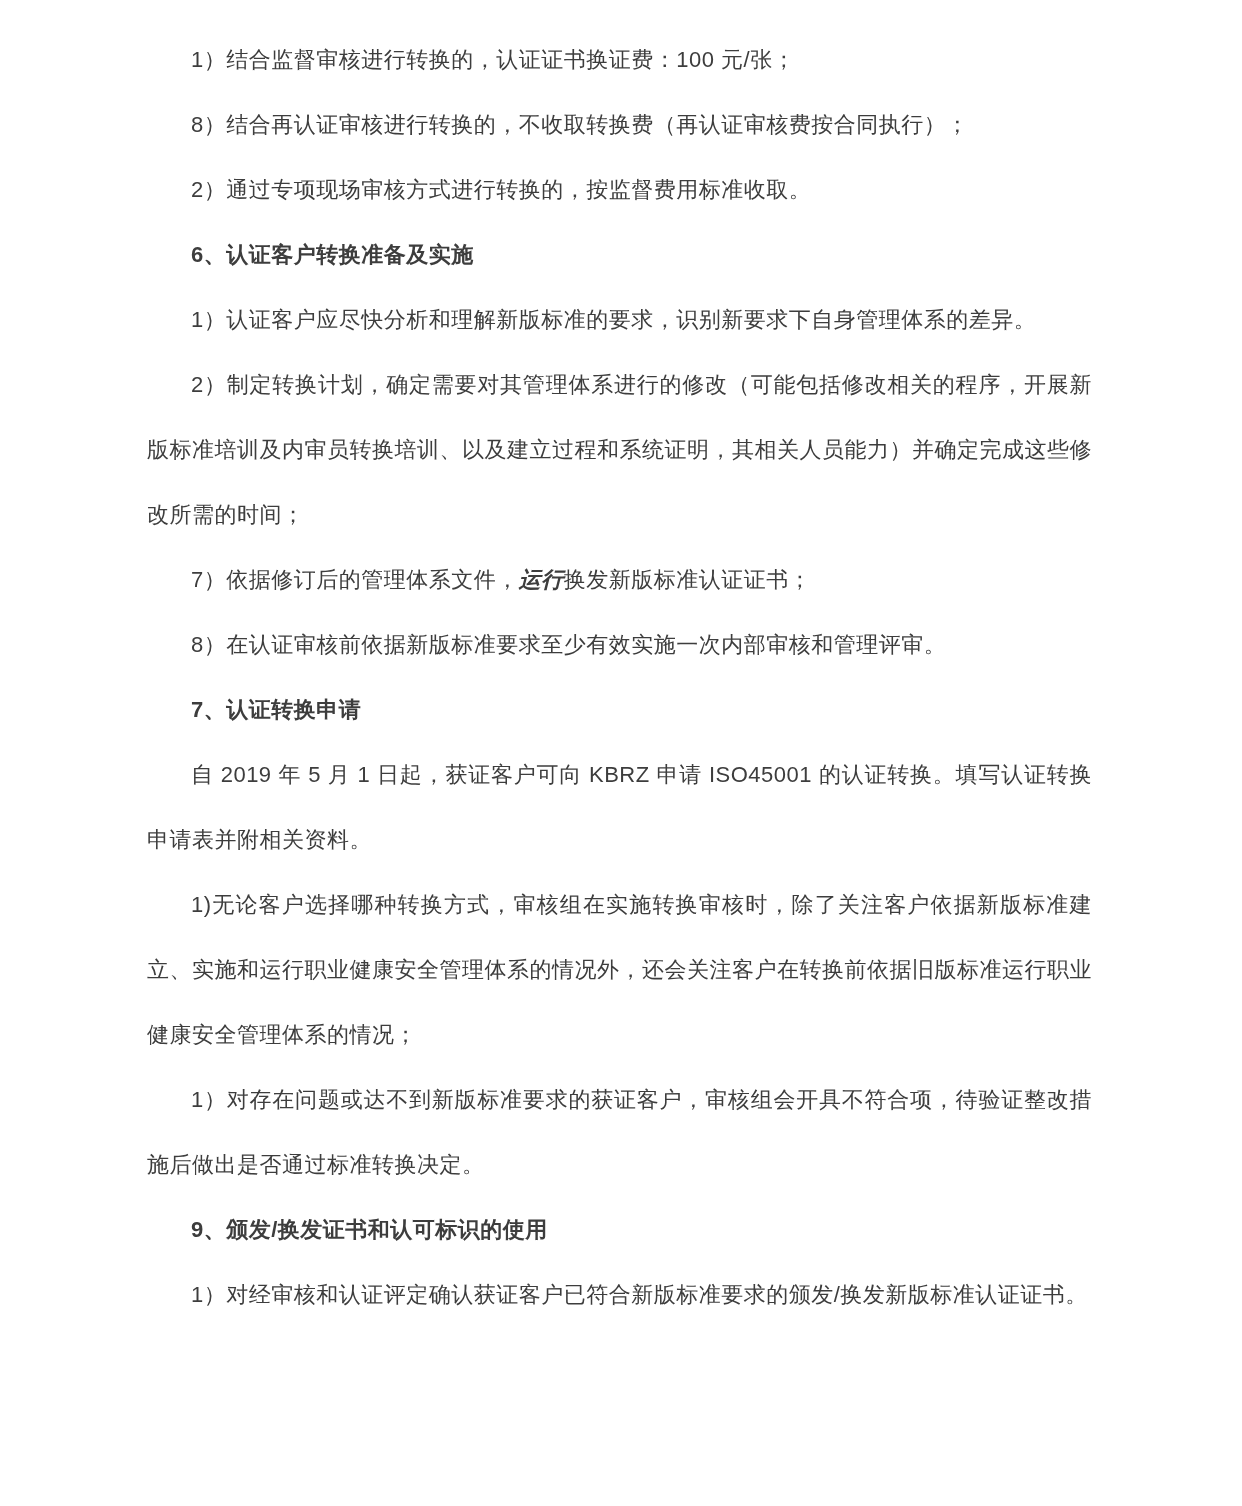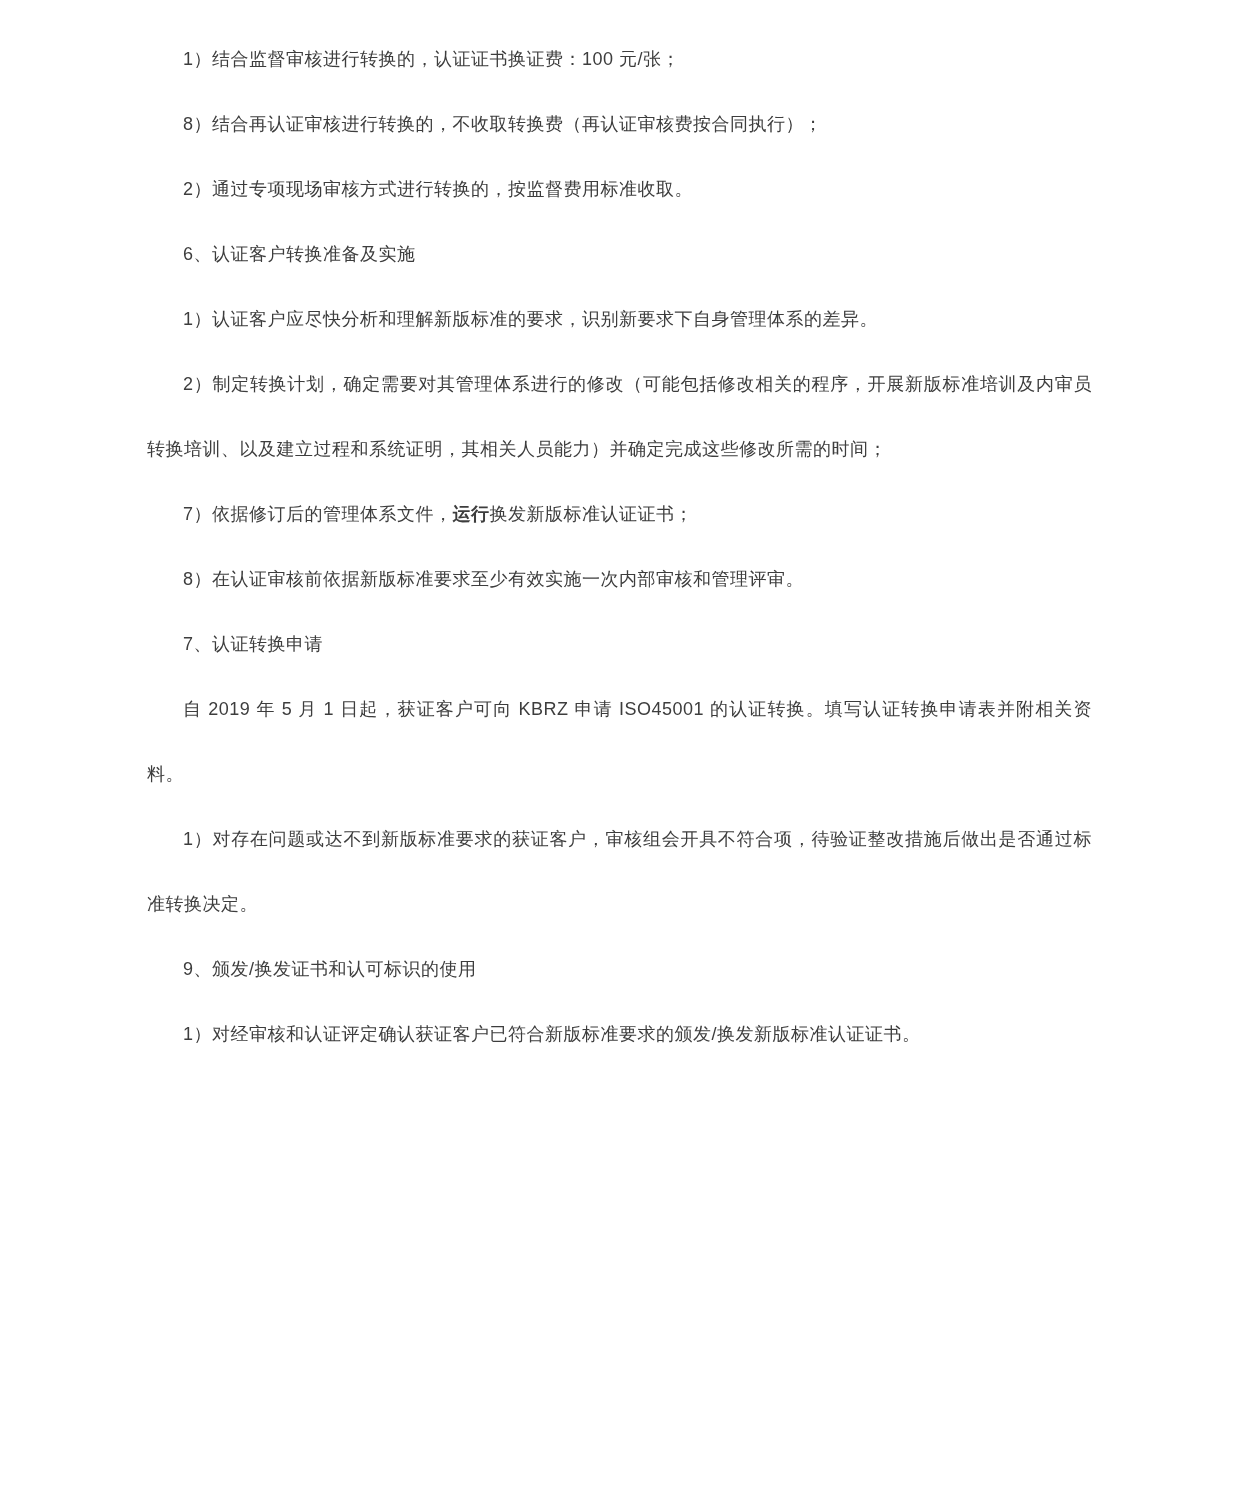--- a/index.html
+++ b/index.html
@@ -16,34 +16,35 @@
     box-sizing: border-box;
     width: 1242px;
     height: 1506px;
     background: #ffffff;
     padding: 27px 150px 0 147px;
     font-family: "Liberation Sans", "DejaVu Sans", sans-serif;
   }
   .para {
     margin: 0;
     padding: 0;
-    font-size: 18px;
+    font-size: 22px;
     line-height: 65px;
     color: #3d3d3d;
     text-align: justify;
     text-indent: 2em;
     letter-spacing: 0.5px;
     word-break: break-all;
   }
   .para.heading {
-    font-weight: normal;
+    font-weight: bold;
     text-align: left;
   }
   .bold-run {
     font-weight: bold;
+    font-style: italic;
   }
 </style>
 </head>
 <body>
 
 <div class="doc-page">
 
   <p class="para">1）结合监督审核进行转换的，认证证书换证费：100 元/张；</p>
 
   <p class="para">8）结合再认证审核进行转换的，不收取转换费（再认证审核费按合同执行）；</p>
@@ -60,20 +61,21 @@
     <span>7）依据修订后的管理体系文件，</span><span class="bold-run">运行</span><span>换发新版标准认证证书；</span>
   </p>
 
   <p class="para">8）在认证审核前依据新版标准要求至少有效实施一次内部审核和管理评审。</p>
 
   <p class="para heading">7、认证转换申请</p>
 
   <p class="para">自 2019 年 5 月 1 日起，获证客户可向 KBRZ 申请 ISO45001 的认证转换。填写认证转换申请表并附相关资料。</p>
 
 
+  <p class="para">1)无论客户选择哪种转换方式，审核组在实施转换审核时，除了关注客户依据新版标准建立、实施和运行职业健康安全管理体系的情况外，还会关注客户在转换前依据旧版标准运行职业健康安全管理体系的情况；</p>
 
   <p class="para">1）对存在问题或达不到新版标准要求的获证客户，审核组会开具不符合项，待验证整改措施后做出是否通过标准转换决定。</p>
 
   <p class="para heading">9、颁发/换发证书和认可标识的使用</p>
 
   <p class="para">1）对经审核和认证评定确认获证客户已符合新版标准要求的颁发/换发新版标准认证证书。</p>
 
 </div>
 
 </body></html>

